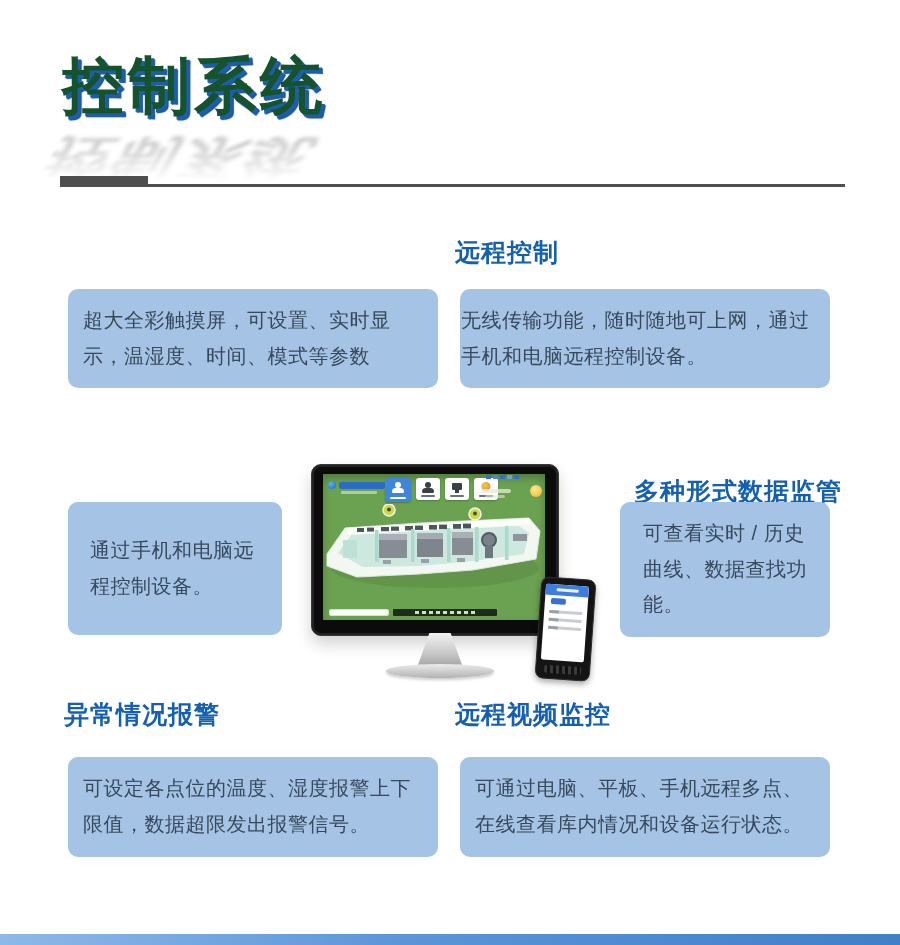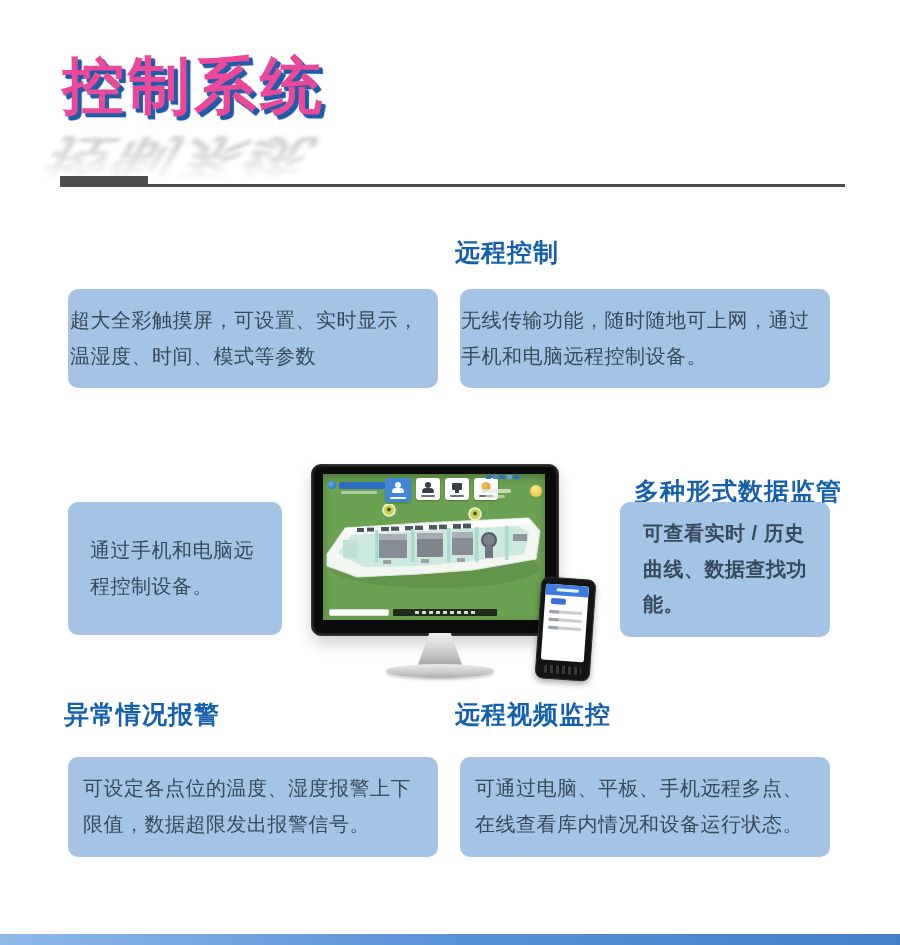--- a/index.html
+++ b/index.html
@@ -1,44 +1,44 @@
 <!DOCTYPE html>
 <html><head>
 <meta charset="utf-8">
 <style>
   html,body{margin:0;padding:0;background:#fff;}
   .canvas{position:relative;width:900px;height:945px;background:#ffffff;overflow:hidden;
           font-family:"Liberation Sans","DejaVu Sans",sans-serif;}
 
   
   .page-title{position:absolute;left:62px;top:52px;font-size:62px;font-weight:bold;
-              letter-spacing:4px;color:#ec4899;line-height:1.1;
+              letter-spacing:4px;color:#14532d;line-height:1.1;
               text-shadow:3px 3px 0 #1d5dab, 4px 4px 1px #174e93;white-space:nowrap;}
   .page-title-reflection{position:absolute;left:52px;top:182px;font-size:62px;font-weight:bold;
               letter-spacing:4px;color:#777;line-height:1.1;white-space:nowrap;
               transform-origin:0 0;transform:scaleY(-0.72) skewX(22deg) translateX(-16px);
               filter:blur(2.5px);opacity:.42;
               -webkit-mask-image:linear-gradient(to bottom,rgba(0,0,0,0) 0%,rgba(0,0,0,.9) 75%);
               mask-image:linear-gradient(to bottom,rgba(0,0,0,0) 0%,rgba(0,0,0,.9) 75%);}
 
   
   .divider{position:absolute;left:60px;top:176px;width:785px;height:12px;}
   .divider-thick{position:absolute;left:0;top:0;width:88px;height:11px;background:#4e4e4e;}
   .divider-line{position:absolute;left:0;top:8px;width:785px;height:3px;background:#4e4e4e;}
 
   
   .sec-heading{position:absolute;font-size:25px;font-weight:bold;color:#1560ae;
                white-space:nowrap;letter-spacing:1px;}
   .sec-box{position:absolute;background:#a5c3e4;border-radius:10px;color:#37495c;
            font-size:20px;line-height:1.78;letter-spacing:.5px;
            display:flex;flex-direction:column;justify-content:center;box-sizing:border-box;}
-  .h1a{left:64px;top:236px;}   .b1a{left:68px;top:289px;width:370px;height:99px;padding:6px 2px;}
+  .h1a{left:64px;top:236px;}   .b1a{left:68px;top:289px;width:370px;height:99px;padding:6px 15px;}
   .h1b{left:455px;top:236px;}  .b1b{left:460px;top:289px;width:370px;height:99px;padding:6px 1px;}
   .h2a{left:64px;top:443px;}   .b2a{left:68px;top:502px;width:214px;height:133px;padding:8px 14px 8px 22px;}
-  .h2b{left:618px;top:459px;}  .b2b{left:620px;top:502px;width:210px;height:135px;padding:8px 16px 8px 23px;font-weight:bold;}
+  .h2b{left:618px;top:459px;}  .b2b{left:620px;top:502px;width:210px;height:135px;padding:8px 16px 8px 23px;}
   .h3a{left:64px;top:698px;}   .b3a{left:68px;top:757px;width:370px;height:100px;padding:6px 15px;}
   .h3b{left:455px;top:698px;}  .b3b{left:460px;top:757px;width:370px;height:100px;padding:6px 15px;}
 
   
   .device{position:absolute;left:306px;top:456px;width:292px;height:230px;}
   .monitor{position:absolute;left:5px;top:8px;width:246px;height:170px;background:#0b0b0b;
            border-radius:10px;border:1px solid #383838;
            box-shadow:inset 0 0 0 2px #222, 0 8px 16px rgba(0,0,0,.18);}
   .screen{position:absolute;left:11px;top:9px;width:222px;height:146px;background:#6ba251;
           overflow:hidden;box-shadow:inset 0 4px 8px rgba(0,0,0,.25);}

